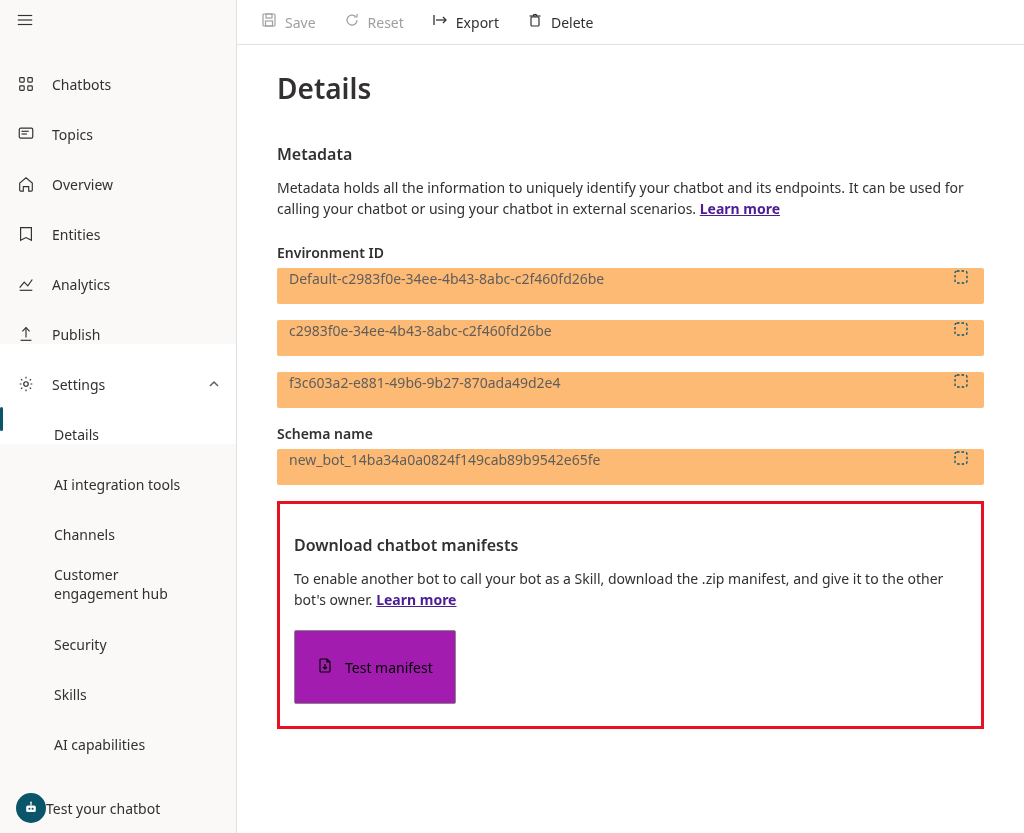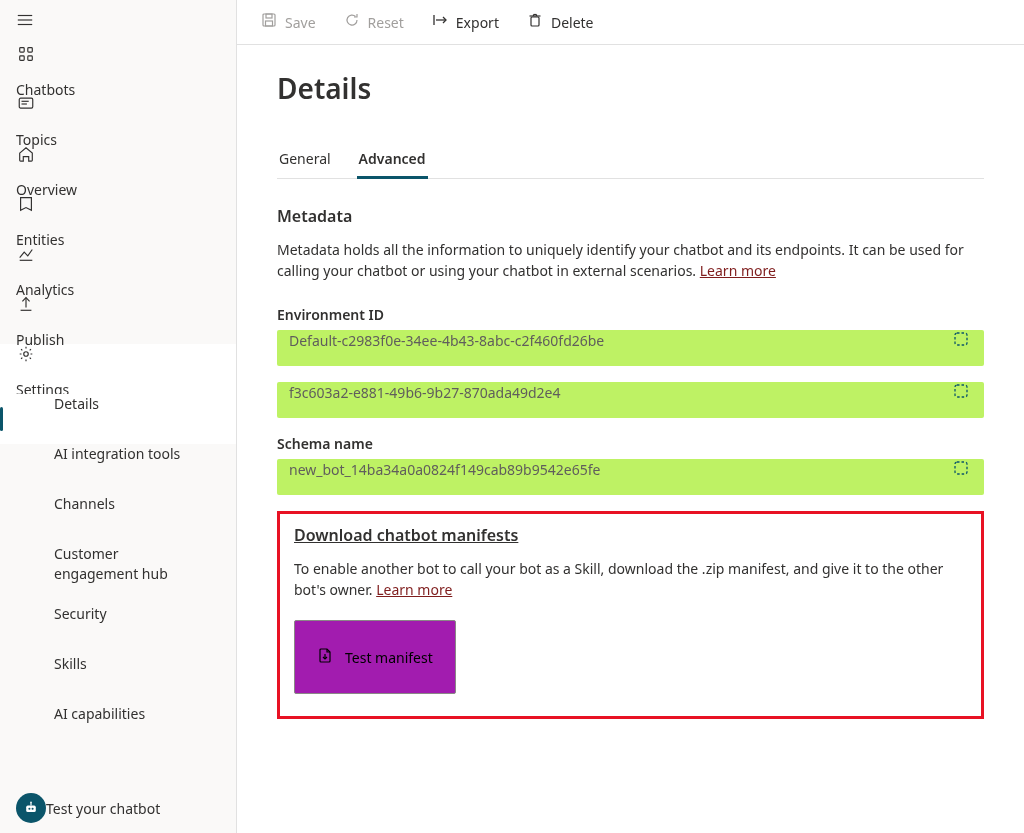--- a/index.html
+++ b/index.html
@@ -5,21 +5,21 @@
   * { box-sizing: border-box; }
   html, body { margin:0; padding:0; height:100%; width:1024px; overflow:hidden; }
   body { font-family: "Segoe UI", system-ui, sans-serif; color:#323130; background:#fff; font-size:14px; }
 
   .app { display:flex; height:833px; width:1024px; }
 
   
   .sidebar { width:237px; flex:0 0 237px; background:#faf9f8; border-right:1px solid #e1e1e1; display:flex; flex-direction:column; }
   .hamburger-row { height:44px; display:flex; align-items:center; padding-left:16px; }
   .nav-list { flex:1; overflow-y:auto; }
-  .nav-item { display:flex; align-items:flex-start; padding:0 16px; height:50px; cursor:pointer; gap:16px; color:#323130;flex-direction:column; }
+  .nav-item { display:flex; align-items:flex-end; padding:0 16px; height:50px; cursor:pointer; gap:16px; color:#323130; }
   .nav-item.active { background:#ffffff; position:relative; }
   .nav-item.active::before { content:""; position:absolute; left:0; top:13px; bottom:13px; width:3px; background:#0b556a; border-radius:1.5px; }
   .nav-item.sub { padding-left:54px; }
   .nav-item .icon { width:20px; height:20px; display:flex; align-items:center; justify-content:center; color:#323130; flex:0 0 20px; }
   .nav-item .label { font-size:14px; }
   .nav-item .chevron { margin-left:auto; color:#605e5c; }
 
   .bottom-item { display:flex; align-items:center; padding:0 16px; height:50px; }
   .bot-avatar { width:30px; height:30px; border-radius:50%; background:#0b556a; display:flex; align-items:center; justify-content:center; color:#fff; font-size:15px; }
 
@@ -33,29 +33,29 @@
   .content { flex:1; overflow-y:auto; padding:24px 40px 0 40px; }
   h1.page-title { font-size:28px; font-weight:600; margin:0 0 36px 0; }
 
   .tabs { display:flex; gap:24px; border-bottom:1px solid #e1e1e1; margin-bottom:26px; }
   .tab { padding:6px 2px 10px 2px; cursor:pointer; font-size:14px; color:#323130; position:relative; }
   .tab.active { font-weight:600; }
   .tab.active::after { content:""; position:absolute; left:0; right:0; bottom:-1px; height:3px; background:#0b556a; }
 
   h2.section { font-size:16px; font-weight:600; margin:0 0 12px 0; }
   p.section-desc { margin:0 0 24px 0; line-height:1.5; color:#323130; }
-  a.link { color:#7f1d1d; text-decoration:underline; cursor:pointer; }
+  a.link { color:#4c1d95; text-decoration:underline; cursor:pointer;font-weight:bold; }
 
   .field-label { font-weight:600; font-size:14px; margin:0 0 6px 0; }
-  .field-row { display:flex; align-items:center; background:#bef264; border-radius:2px; height:36px; padding:0 10px 16px 12px; margin-bottom:16px; }
+  .field-row { display:flex; align-items:center; background:#fdba74; border-radius:2px; height:36px; padding:0 10px 16px 12px; margin-bottom:16px; }
   .field-val { flex:1; color:#605e5c; font-size:14px; white-space:nowrap; overflow:hidden; text-overflow:ellipsis; }
   .copy-btn { background:none; border:none; cursor:pointer; padding:4px; color:#0b556a; }
 
   .red-box { border:3px solid #e81123; padding:10px 14px 22px 14px; }
-  .red-box h2.section { margin-top:0;text-decoration:underline; }
+  .red-box h2.section { margin-top:20px; }
   .manifest-btns { display:flex; gap:12px; margin-top:20px; }
   .manifest-btn { display:inline-flex; align-items:center; gap:12px; border:1px solid #8a8886; background:#a21caf; padding:26px 22px; font:inherit; cursor:pointer; border-radius:2px;text-align:right; }
   .manifest-btn svg { width:16px; height:16px; }
 </style>
 </head>
 <body>
 
 <div class="app">
 
   <aside class="sidebar">
@@ -208,32 +208,34 @@
               <line x1="9.5" y1="4" x2="9.5" y2="2.5"></line>
               <line x1="6.5" y1="2.5" x2="9.5" y2="2.5"></line>
             </svg></span>
         <span>Delete</span>
       </button>
     </div>
 
     <div class="content">
       <h1 class="page-title">Details</h1>
 
-      <div class="tabs">
-        <div class="tab">General</div>
-        <div class="tab active">Advanced</div>
-      </div>
 
       <h2 class="section">Metadata</h2>
       <p class="section-desc"><span>Metadata holds all the information to uniquely identify your chatbot and its endpoints. It can be used for calling your chatbot or using your chatbot in external scenarios. </span><a class="link">Learn more</a></p>
 
       <div id="fields">
           <div class="field-label">Environment ID</div>
           <div class="field-row">
             <span class="field-val">Default-c2983f0e-34ee-4b43-8abc-c2f460fd26be</span>
+            <button class="copy-btn"><span><svg viewBox="0 0 18 18" width="18" height="18" fill="none" stroke="currentColor" stroke-width="1.3" stroke-dasharray="2.5,2">
+                  <rect x="3" y="3" width="12" height="12" rx="2"></rect>
+                </svg></span></button>
+          </div>
+          <div class="field-row">
+            <span class="field-val">c2983f0e-34ee-4b43-8abc-c2f460fd26be</span>
             <button class="copy-btn"><span><svg viewBox="0 0 18 18" width="18" height="18" fill="none" stroke="currentColor" stroke-width="1.3" stroke-dasharray="2.5,2">
                   <rect x="3" y="3" width="12" height="12" rx="2"></rect>
                 </svg></span></button>
           </div>
           <div class="field-row">
             <span class="field-val">f3c603a2-e881-49b6-9b27-870ada49d2e4</span>
             <button class="copy-btn"><span><svg viewBox="0 0 18 18" width="18" height="18" fill="none" stroke="currentColor" stroke-width="1.3" stroke-dasharray="2.5,2">
                   <rect x="3" y="3" width="12" height="12" rx="2"></rect>
                 </svg></span></button>
           </div>

